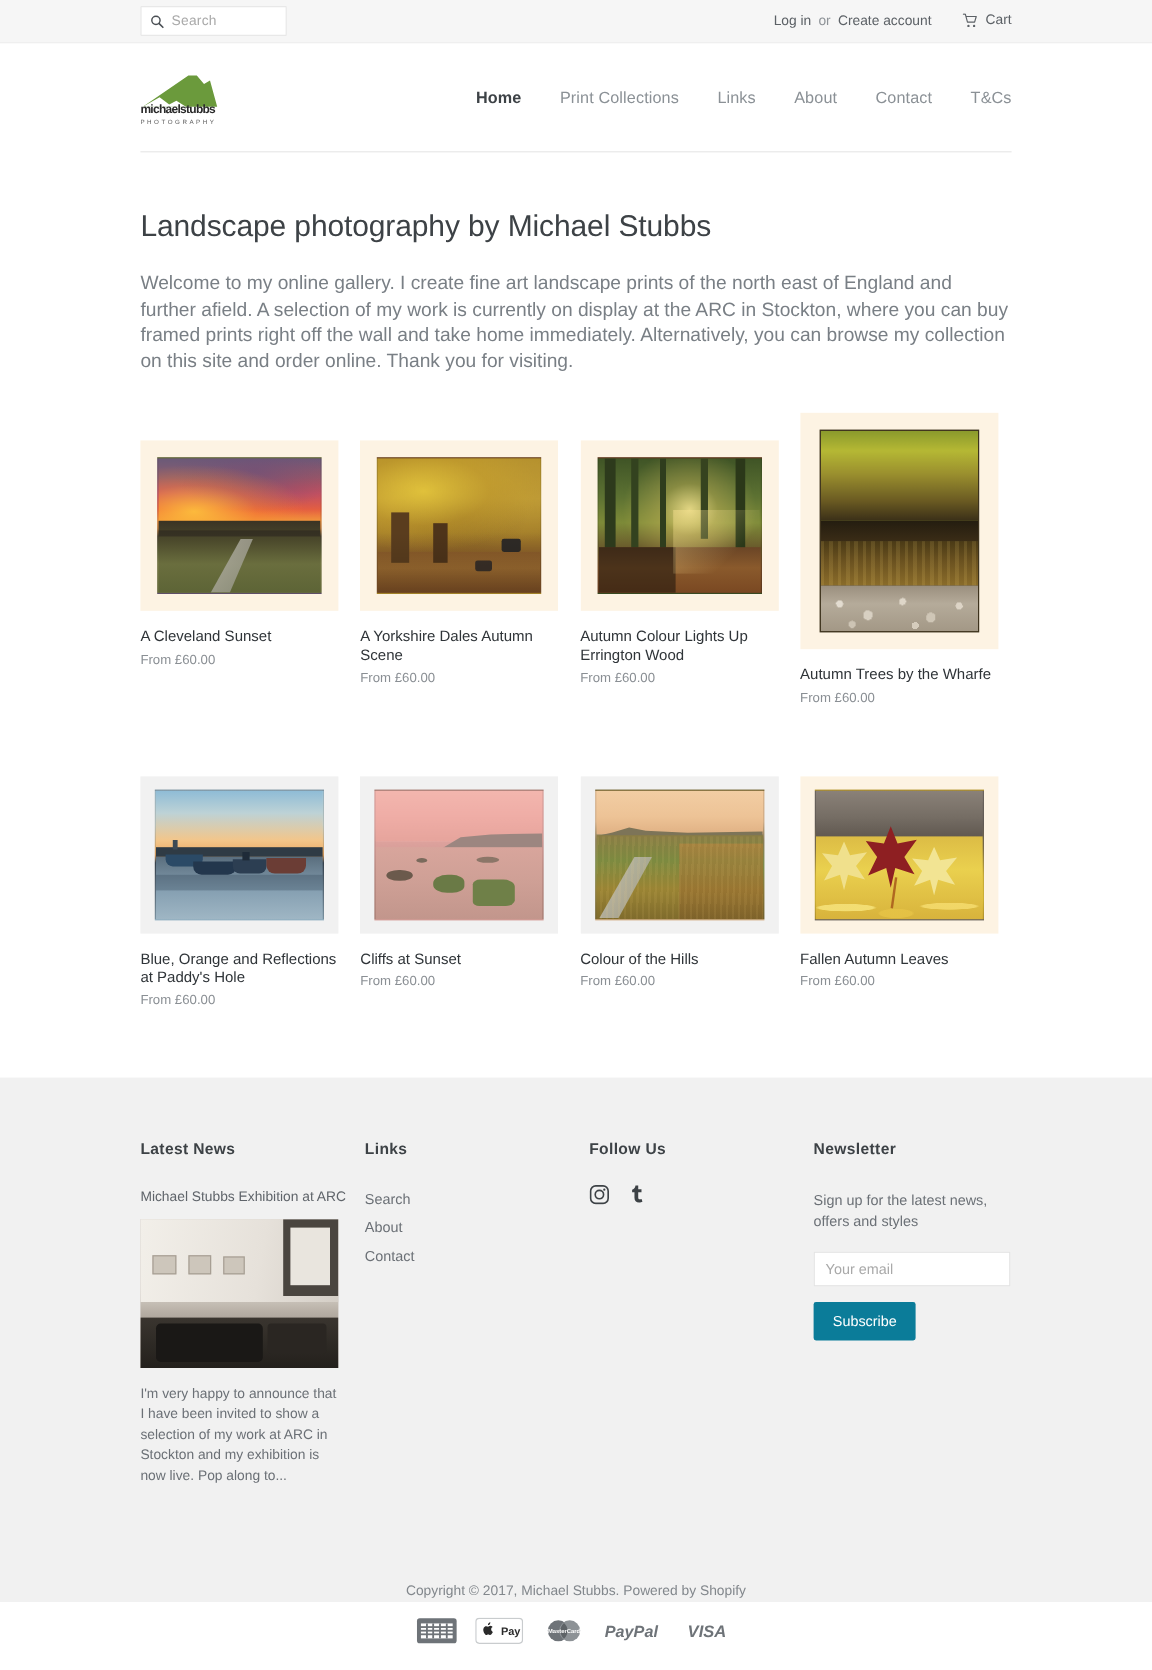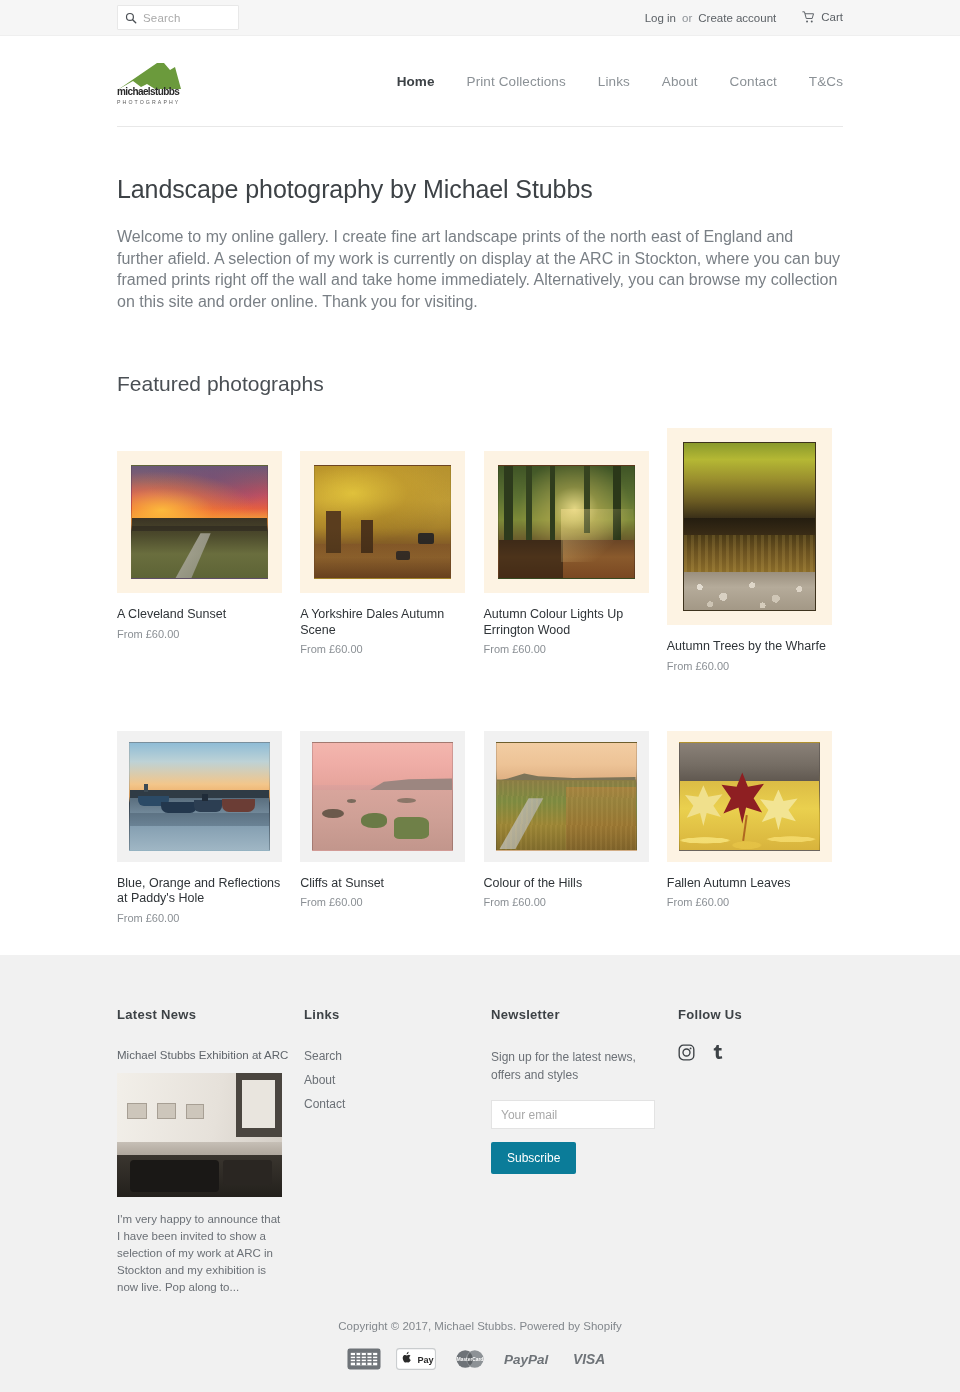--- a/index.html
+++ b/index.html
@@ -147,21 +147,21 @@
     font-size:11px;
     color:#8a8f94;
     margin-top:5px;
   }
   .row2 { margin-top:52px; }
 
   
   .footer {
     position:absolute;
     left:0; right:0;
-    top:955px;
+    top:898px;
     background:#f1f1f1;
     padding:52px 117px 0 117px;
     height:437px;
   }
   .footer-cols { display:flex; }
   .fcol { }
   .fcol + .fcol { margin-left:0; }
   .footer-cols .fcol { margin-right:0; }
   .fcol { flex:0 0 187px; }
 
@@ -296,21 +296,20 @@
     <a href="#" class="nav-item">About</a>
     <a href="#" class="nav-item">Contact</a>
     <a href="#" class="nav-item">T&amp;Cs</a>
   </nav>
 </div>
 <div class="header-rule"></div>
 
 <div class="main">
   <h1 class="page-title">Landscape photography by Michael Stubbs</h1>
   <p class="intro">Welcome to my online gallery. I create fine art landscape prints of the north east of England and further afield. A selection of my work is currently on display at the ARC in Stockton, where you can buy framed prints right off the wall and take home immediately. Alternatively, you can browse my collection on this site and order online. Thank you for visiting.</p>
-  <h2 class="section-title">Featured photographs</h2>
 
   <div class="grid">
 
     <div class="card">
       <div class="thumb-wrap" style="height:173px;">
         <div class="thumb mat-cream" style="width:165px;height:142px;">
           <div class="photo" style="left:14px;top:14px;width:137px;height:114px;background:
               linear-gradient(180deg,#6a5a78 0%,#8a5d70 14%,#c4556a 26%,#e8613f 38%,#f0913c 46%,#c9803e 52%,#4a4230 58%,#5d6138 68%,#7d7f4a 78%,#6e7440 100%);">
             <div style="position:absolute;left:0;top:0;right:0;height:46%;background:
               radial-gradient(ellipse at 22% 85%,rgba(255,200,60,.85) 0%,rgba(255,140,40,.35) 35%,rgba(255,140,40,0) 62%),
@@ -528,45 +527,45 @@
     </div>
 
     <div class="fcol">
       <div class="fheading">Links</div>
       <a href="#" class="flink">Search</a>
       <a href="#" class="flink">About</a>
       <a href="#" class="flink">Contact</a>
     </div>
 
     <div class="fcol">
-      <div class="fheading">Newsletter</div>
-      <div class="nl-text">Sign up for the latest news, offers and styles</div>
-      <div class="nl-input">
-        <span>Your email</span>
-      </div>
-      <button class="nl-btn">Subscribe</button>
-    </div>
-
-    <div class="fcol">
       <div class="fheading">Follow Us</div>
       <div class="social-row">
         <a href="#">
           <svg class="social-icon" viewBox="0 0 20 20">
             <rect x="1.4" y="1.4" width="17.2" height="17.2" rx="5" ry="5" fill="none" stroke="#3d4246" stroke-width="1.6"></rect>
             <circle cx="10" cy="10" r="4.1" fill="none" stroke="#3d4246" stroke-width="1.6"></circle>
             <circle cx="14.8" cy="5.2" r="1.1" fill="#3d4246"></circle>
           </svg>
         </a>
         <a href="#">
           <svg class="social-icon" viewBox="0 0 20 20">
             <path d="M11.6 1.2v3.6h3.2v2.9h-3.2v5.1c0 1.2.5 1.8 1.6 1.8.7 0 1.3-.2 1.7-.4l.8 2.7c-.7.4-2 .8-3.3.8-2.9 0-4.5-1.6-4.5-4.6V7.7H5.6V5.3c2.3-.7 3.1-2.3 3.3-4.1z" fill="#3d4246"></path>
           </svg>
         </a>
       </div>
     </div>
+
+    <div class="fcol">
+      <div class="fheading">Newsletter</div>
+      <div class="nl-text">Sign up for the latest news, offers and styles</div>
+      <div class="nl-input">
+        <span>Your email</span>
+      </div>
+      <button class="nl-btn">Subscribe</button>
+    </div>
   </div>
 </div>
 
 <div class="copyright">Copyright © 2017, Michael Stubbs. Powered by Shopify</div>
 
 <div class="paybar">
   <svg class="payicon" viewBox="0 0 36 23" width="34">
     <rect x="0.5" y="0.5" width="35" height="22" rx="2.5" fill="#6e7378"></rect>
     <rect x="4" y="5" width="28" height="2.4" fill="#ffffff"></rect>
     <rect x="4" y="9" width="28" height="1.6" fill="#ffffff"></rect>

